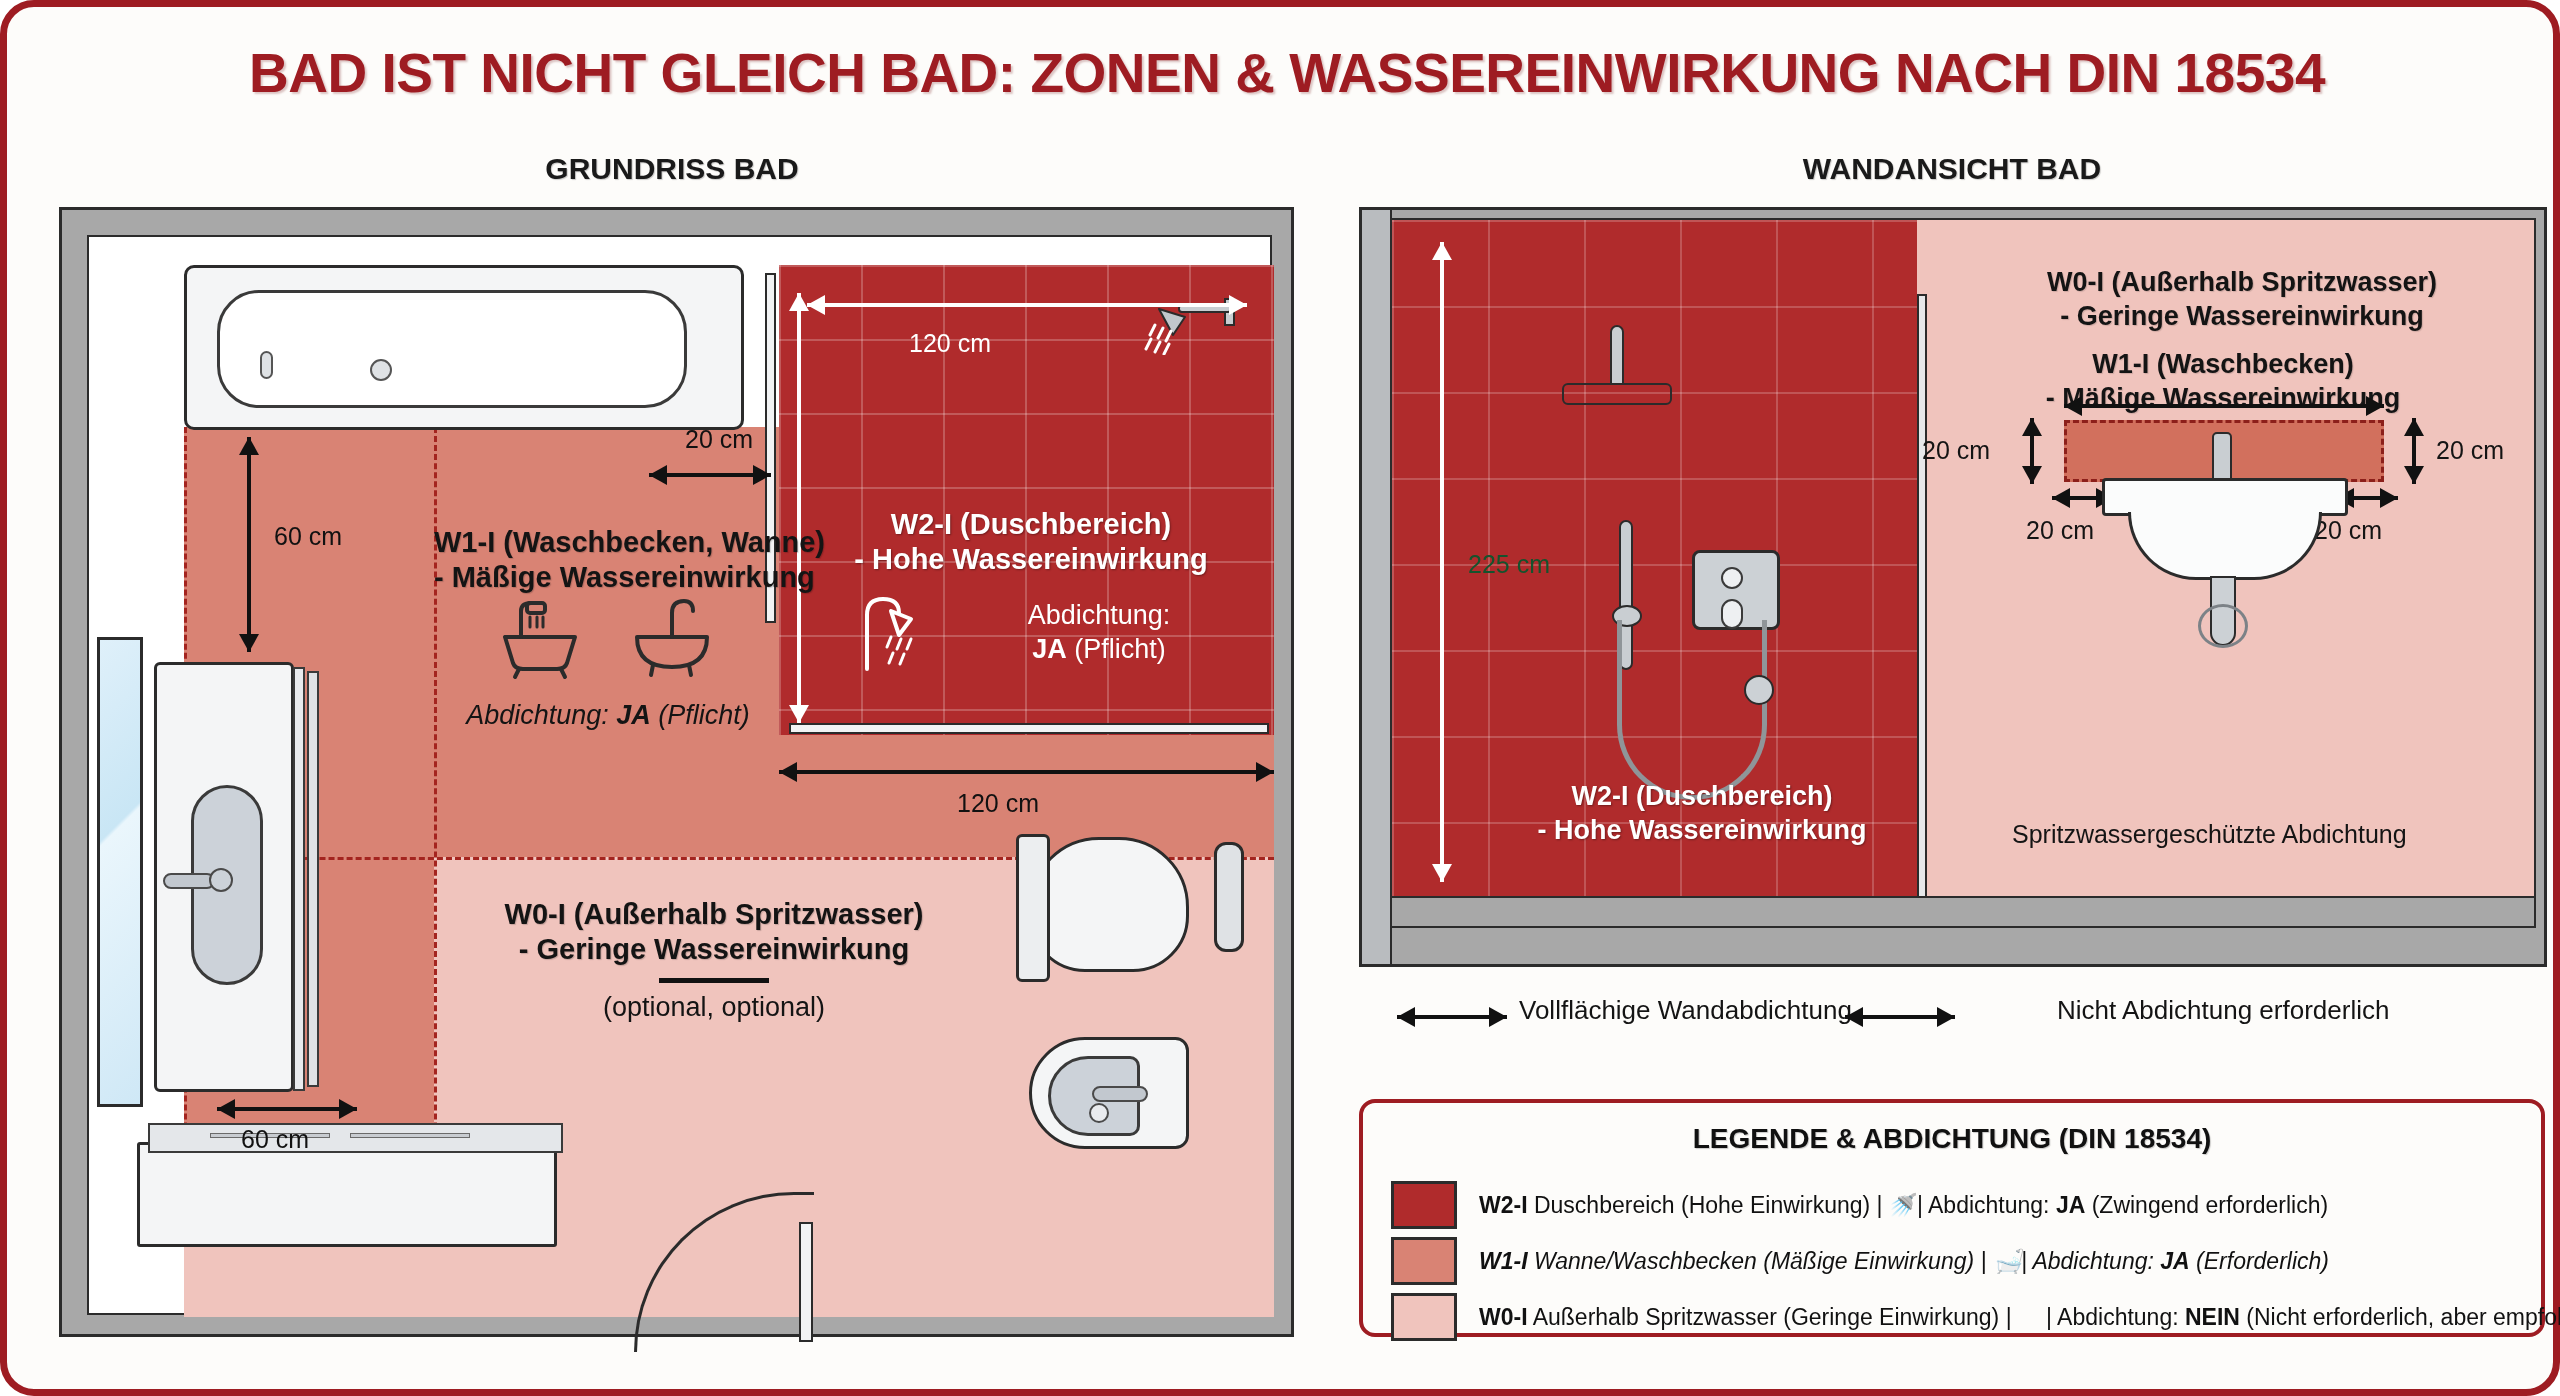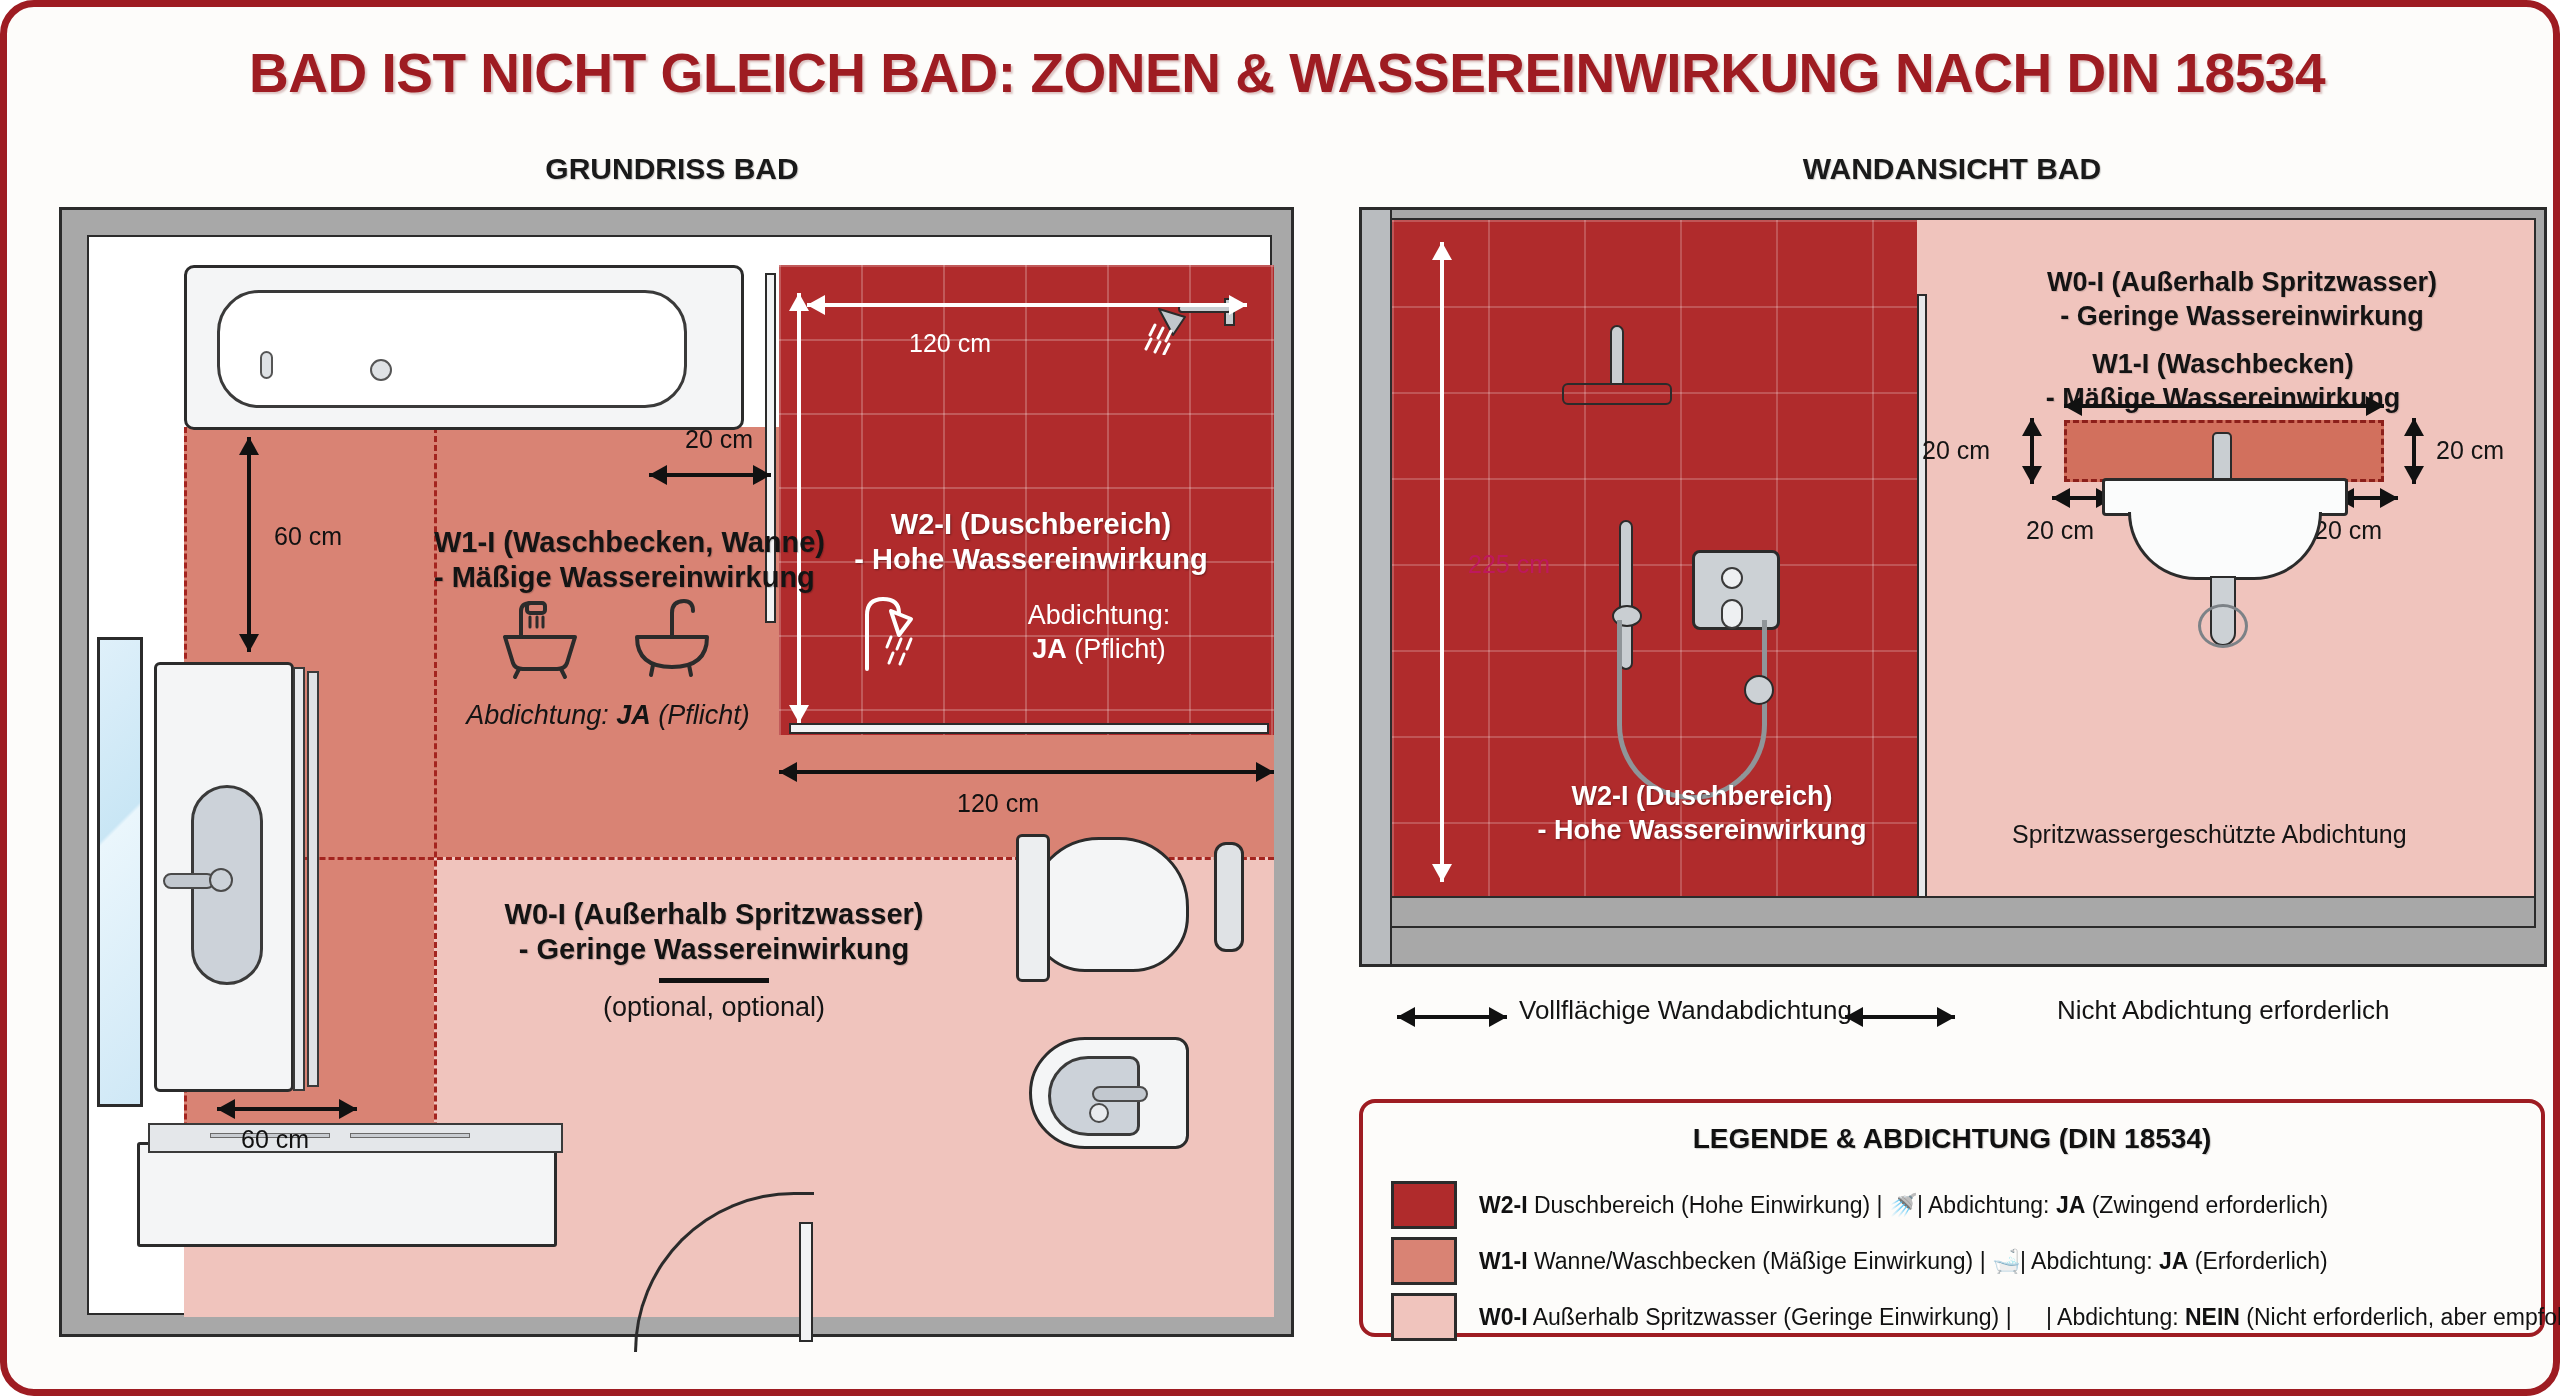--- a/index.html
+++ b/index.html
@@ -561,21 +561,21 @@
       <div class="wv-label on-red" style="left:60px; top:560px; width:500px;">
         <div class="t1">W2-I (Duschbereich)</div>
         <div class="t1">- Hohe Wassereinwirkung</div>
       </div>
 
       <div class="arrow-v white" style="left:40px; top:22px; width:20px; height:640px;">
         <div class="bar"></div>
           <div class="a-t"></div>
           <div class="a-b"></div>
       </div>
-      <div class="wv-note" style="left:76px; top:330px; color:#be185d;">225 cm</div>
+      <div class="wv-note" style="left:76px; top:330px; color:#14532d;">225 cm</div>
 
       <div class="wv-label" style="left:590px; top:46px; width:520px;">
         <div class="t1">W0-I (Außerhalb Spritzwasser)</div>
         <div class="t1">- Geringe Wassereinwirkung</div>
       </div>
 
       <div class="wv-label" style="left:596px; top:128px; width:470px;">
         <div class="t1">W1-I (Waschbecken)</div>
         <div class="t1">- Mäßige Wassereinwirkung</div>
       </div>
@@ -645,21 +645,21 @@
 
     <div class="leg-row" style="top:78px;">
       <div class="leg-sw" style="background:#b02b2c;"></div>
       <div class="leg-txt">
         <b>W2-I</b><span> Duschbereich (Hohe Einwirkung) |</span>
         <span class="leg-ic">🚿</span><span>| Abdichtung:</span>
         <b>JA</b> <span>(Zwingend erforderlich)</span>
       </div>
     </div>
 
-    <div class="leg-row" style="top:134px;">
+    <div class="leg-row" style="top:134px;font-style:italic;">
       <div class="leg-sw" style="background:#d98374;"></div>
       <div class="leg-txt">
         <b>W1-I</b><span> Wanne/Waschbecken (Mäßige Einwirkung) |</span>
         <span class="leg-ic">🛁</span><span>| Abdichtung:</span>
         <b>JA</b> <span>(Erforderlich)</span>
       </div>
     </div>
 
     <div class="leg-row" style="top:190px;">
       <div class="leg-sw" style="background:#f0c4bd;"></div>

